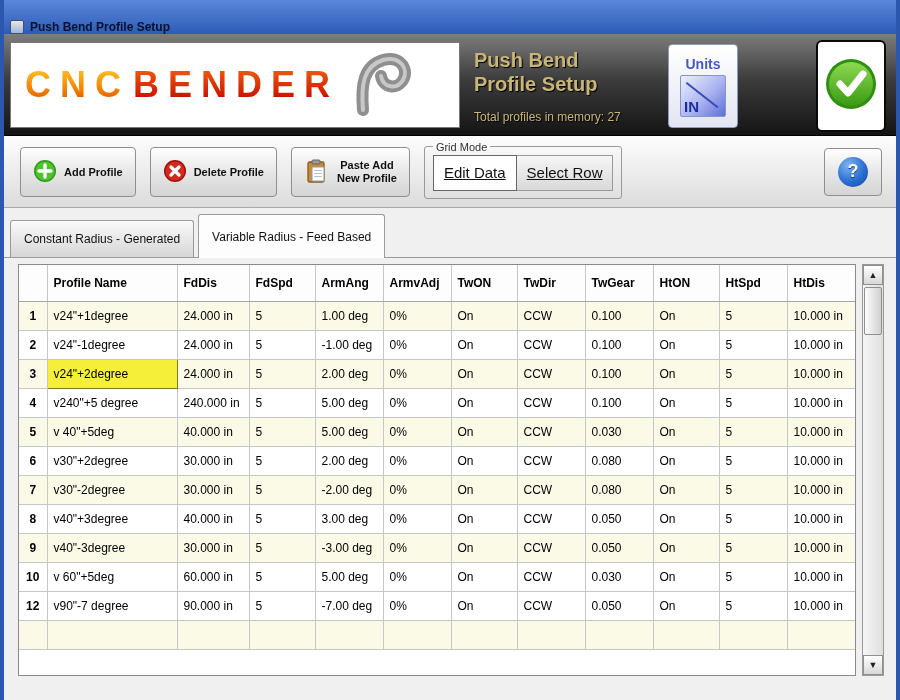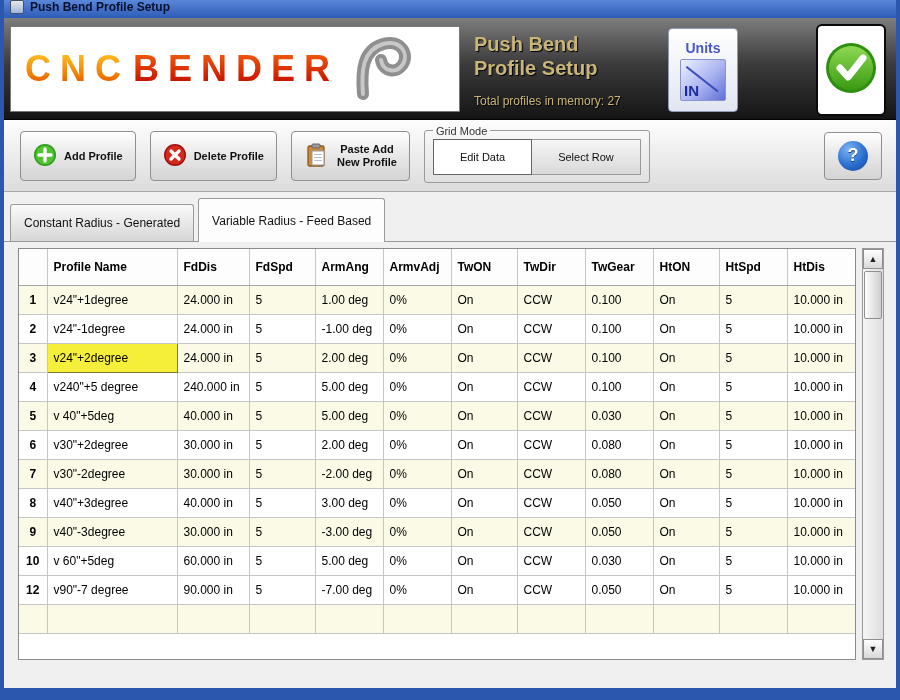--- a/index.html
+++ b/index.html
@@ -1,20 +1,20 @@
 <!DOCTYPE html>
 <html><head>
 <meta charset="utf-8">
 <style>
   * { margin:0; padding:0; box-sizing:border-box; }
   html,body { width:900px; height:700px; font-family:"Liberation Sans", sans-serif; cursor:default; }
   .window { width:900px; height:700px; background:#2c57ae; padding:0 4px 4px; position:relative; }
 
   
-  .titlebar { height:18px; background:linear-gradient(#5b87d8,#2d5cb8); display:flex; align-items:flex-start; padding:0 6px; gap:6px; }
+  .titlebar { height:34px; background:linear-gradient(#5b87d8,#2d5cb8); display:flex; align-items:flex-end; padding:0 6px; gap:6px; }
   .titlebar-icon { width:14px; height:14px; background:linear-gradient(#e8e8e8,#9fb6dd); border:1px solid #44515e; border-radius:2px; }
   .titlebar-text { font-size:12px; font-weight:bold; color:#06112e; }
 
   .client { background:#f0f0f0; height:670px; overflow:hidden; }
 
   
   .header { height:102px; background:linear-gradient(#7d7d7d,#3c3c3c 45%,#141414); position:relative; border-bottom:1px solid #000; }
   .logo-box { position:absolute; left:6px; top:8px; width:450px; height:86px; background:#fff; border:1px solid #777; display:flex; align-items:center; padding-left:14px; }
   .logo-text { font-size:36px; font-weight:bold; letter-spacing:9px; line-height:1; white-space:nowrap; }
   .logo-cnc { background:linear-gradient(#ffc727,#f07800 70%,#d84a00); -webkit-background-clip:text; background-clip:text; color:transparent; }
@@ -29,21 +29,21 @@
   .units-in { position:absolute; left:3px; bottom:1px; font-weight:bold; font-size:15px; color:#1c2ba0; }
   .ok-btn { position:absolute; right:10px; top:6px; width:70px; height:92px; background:#fff; border:2px solid #0a0a0a; border-radius:6px; display:flex; align-items:center; justify-content:center; cursor:pointer; }
 
   
   .toolbar { height:72px; background:linear-gradient(#fdfdfd,#dcdcdc); border-bottom:1px solid #a8a8a8; display:flex; align-items:center; padding-left:16px; gap:14px; }
   .tb-btn { display:flex; align-items:center; gap:7px; height:50px; padding:0 12px; background:linear-gradient(#ffffff,#e9e9e9 45%,#d4d4d4); border:1px solid #8f8f8f; border-radius:4px; font-size:11px; font-weight:bold; color:#111; cursor:pointer; }
   .tb-label2 { text-align:center; line-height:13px; }
   .gridmode { border:1px solid #9a9a9a; border-radius:3px; height:58px; padding:2px 8px 6px; margin-top:-4px; }
   .gridmode legend { font-size:11px; color:#333; padding:0 3px; }
   .gm-row { display:flex; }
-  .gm-btn { height:36px; padding:0 26px; font-size:11px; color:#111; cursor:pointer; }
+  .gm-btn { height:36px; padding:0 10px; font-size:15px; color:#111; cursor:pointer;text-decoration:underline; }
   .gm-btn.active { background:#fff; border:1px solid #666; }
   .gm-btn.idle { background:linear-gradient(#f6f6f6,#d9d9d9); border:1px solid #999; border-left:none; }
   .help-btn { margin-left:auto; margin-right:14px; width:58px; height:48px; background:linear-gradient(#ffffff,#e9e9e9 45%,#d4d4d4); border:1px solid #8f8f8f; border-radius:4px; display:flex; align-items:center; justify-content:center; cursor:pointer; }
   .help-circle { width:30px; height:30px; border-radius:50%; background:radial-gradient(circle at 35% 28%, #7fb4f4, #2a6fd0 55%, #15459c); color:#fff; font-weight:bold; font-size:18px; display:flex; align-items:center; justify-content:center; text-shadow:0 1px 1px #0a3070; }
 
   
   .tabs { height:50px; background:#f0f0f0; display:flex; align-items:flex-end; padding-left:6px; border-bottom:1px solid #9a9a9a; position:relative; }
   .tab { height:37px; display:flex; align-items:center; padding:0 13px; font-size:12px; color:#111; background:linear-gradient(#fafafa,#d6d6d6); border:1px solid #9a9a9a; border-bottom:none; border-radius:3px 3px 0 0; margin-right:4px; cursor:pointer; }
   .tab.active { height:44px; background:#fdfdfd; margin-bottom:-1px; z-index:2; }
 

